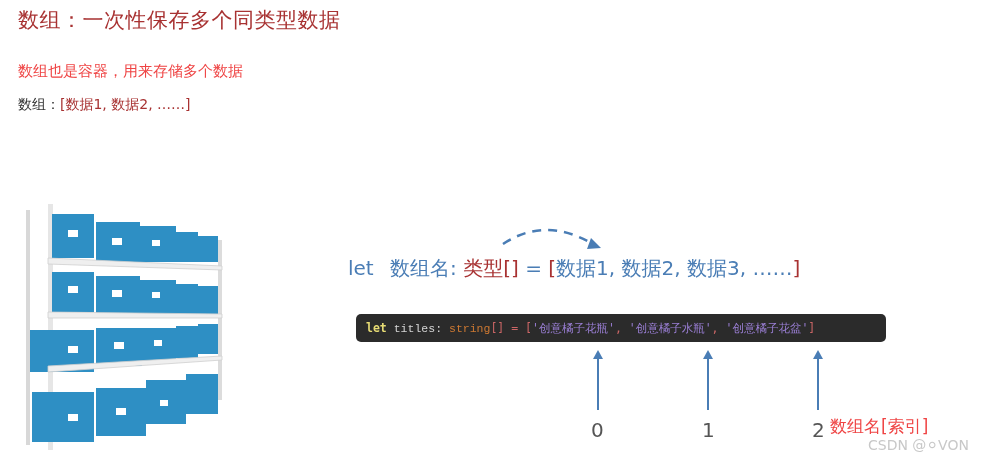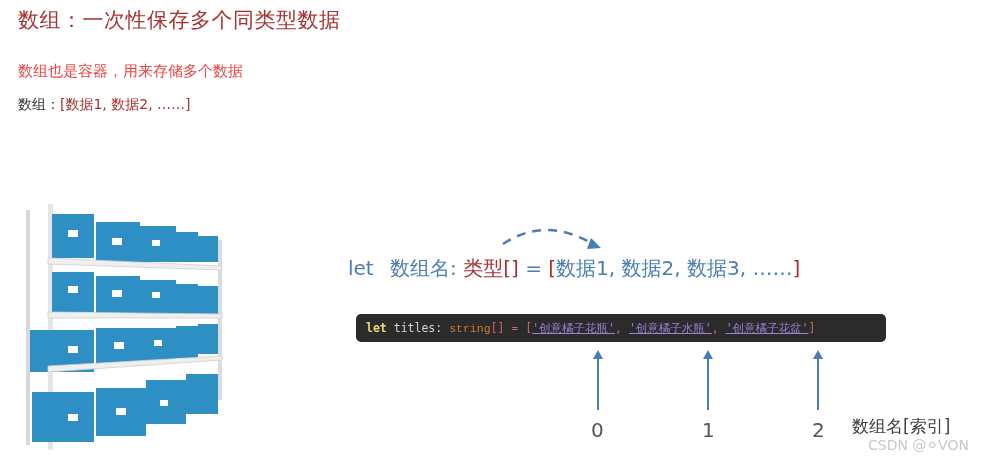--- a/index.html
+++ b/index.html
@@ -9,28 +9,28 @@
   .title { left:18px; top:6px; font-size:21px; color:#a83232; letter-spacing:0.5px; }
   .p1 { left:18px; top:62px; font-size:15px; color:#ef4444; }
   .p2 { left:18px; top:96px; font-size:14px; color:#333333; }
   .red { color:#a83232; }
   .syntax { left:348px; top:255px; font-size:20px; color:#4a7db5; }
   .syntax .gap { display:inline-block; width:10px; }
   .code { left:356px; top:314px; width:530px; height:28px; background:#2b2b2b; border-radius:5px;
           font-family:"DejaVu Sans Mono","Liberation Mono",monospace; font-size:11.5px; line-height:28px;
           padding-left:10px; box-sizing:border-box; color:#d4d4d4; }
   .kw { color:#e6db74; font-weight:bold; }
-  .ident { color:#d4d4d4; }
+  .ident { color:#d4d4d4;font-family:Liberation Mono, monospace; }
   .type { color:#cc7832;font-family:Liberation Mono, monospace; }
   .punc { color:#cc6666; }
-  .str { color:#9b7fd6;text-decoration:underline; }
+  .str { color:#9b7fd6; }
   .idx { font-size:20px; color:#555555; top:418px; }
   .arrow { position:absolute; width:2px; background:#4a7db5; }
   .arrowhead { position:absolute; width:0; height:0; border-left:5px solid transparent; border-right:5px solid transparent; border-bottom:9px solid #4a7db5; }
-  .idxlabel { left:852px; top:415px; font-size:17px; color:#404040; }
+  .idxlabel { left:830px; top:415px; font-size:17px; color:#ef4444; }
   .watermark { left:856px; top:437px; font-size:14px; color:#c8c8c8;margin-left:12px; }
   .shelf { position:absolute; left:22px; top:200px; width:210px; height:250px; }
 </style>
 </head>
 <body>
 
 <div class="abs title">数组：一次性保存多个同类型数据</div>
 
 <div class="abs p1">数组也是容器，用来存储多个数据</div>
 <div class="abs p2">

